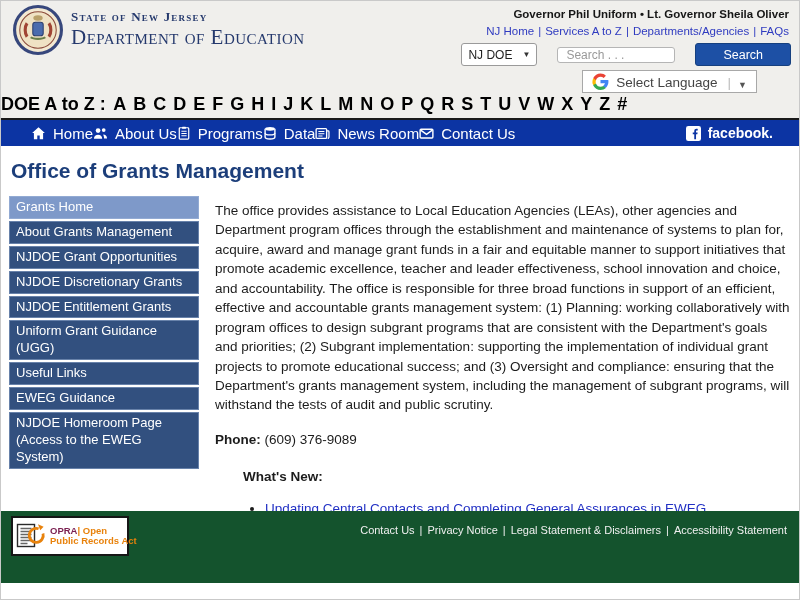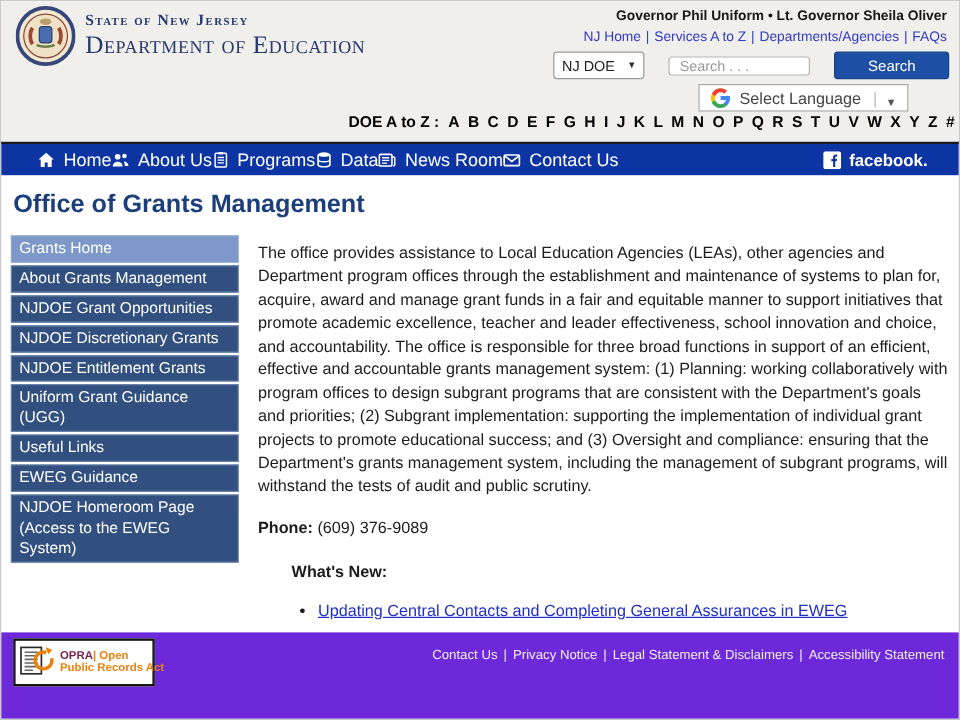--- a/index.html
+++ b/index.html
@@ -21,21 +21,21 @@
   .searchrow{position:absolute;right:8px;top:42px;display:flex;gap:20px;align-items:center}
   .scope{width:76px;height:23px;box-sizing:border-box;font-size:12px;color:#222;border:1px solid #9a9a9a;border-radius:3px;background:#fff;display:flex;align-items:center;justify-content:space-between;padding:0 6px;cursor:pointer}
   .scope .caret{font-size:8px;color:#333}
   .searchinput{width:118px;height:16px;box-sizing:border-box;border:1px solid #b5b5b5;border-radius:3px;font-size:12px;padding:0 8px;color:#444;background:#fff;font-family:"Liberation Sans",sans-serif}
   .searchinput::placeholder{color:#999}
   .searchbtn{height:23px;background:#1d50a5;color:#fff;border:1px solid #16407f;border-radius:3px;font-size:12.5px;padding:0 27px;cursor:pointer;font-family:"Liberation Sans",sans-serif}
   .langrow{position:absolute;right:42px;top:69px}
   .lang{display:flex;align-items:flex-end;gap:7px;background:#fff;border:1px solid #a8a8a8;padding:2px 9px;font-size:13.5px;color:#444;cursor:pointer}
   .lang .gsep{color:#bbb;margin-left:3px}
   .lang .caret{font-size:9px;color:#555}
-  .atoz{position:absolute;left:0;right:0;top:93px;text-align:right;font-weight:bold;font-size:13px;color:#000;white-space:nowrap}
+  .atoz{position:absolute;left:0;right:0;top:93px;text-align:left;font-weight:bold;font-size:18px;color:#000;white-space:nowrap}
   .atoz .prefix{margin-right:4px}
   .letter{margin:0 3.5px;cursor:pointer}
   
   .nav{height:26px;background:#0c34a3;border-top:2px solid #1a1a1a;display:flex;align-items:center;justify-content:space-between;color:#fff;padding:0 26px 0 30px}
   .nav-item{display:flex;align-items:center;gap:7px;font-size:15px;cursor:pointer;white-space:nowrap}
   .nicon{display:flex;align-items:center}
   .nav-fb span.fblabel{font-weight:bold;font-size:14px}
   
   .main{padding:0 8px}
   .title{color:#1c3e7a;font-size:21px;font-weight:bold;margin:13px 0 9px 2px}
@@ -46,21 +46,21 @@
   .content{flex:1;font-size:13.5px;color:#1c1c1c;line-height:1.44}
   .intro{margin:9px 0 15px}
   .phone{margin:0 0 10px}
   .phone b{font-weight:bold}
   .whatsnew{margin-left:28px}
   .wn-title{font-weight:bold;margin:18px 0 0}
   ul.wn-links{margin:12px 0 0;padding-left:22px}
   ul.wn-links li{margin-bottom:13px}
   ul.wn-links a{color:#2130c4;text-decoration:underline;cursor:pointer}
   
-  .footer{position:absolute;left:0;right:0;bottom:0;height:72px;background:#6d28d9;color:#fff}
+  .footer{position:absolute;left:0;right:0;bottom:16px;height:72px;background:#14532d;color:#fff}
   .opra{position:absolute;left:10px;top:5px;width:118px;height:40px;background:#fff;border:2px solid #161616;display:flex;align-items:center;gap:4px;padding:2px 3px;box-sizing:border-box;cursor:pointer}
   .opra-text{line-height:1.05;font-size:9.5px;font-weight:bold;white-space:nowrap}
   .opra-t1a{color:#7a1f50}
   .opra-t1b{color:#e8820c}
   .opra-t2{color:#e8820c}
   .flinks{position:absolute;right:12px;top:13px;font-size:11px;color:#f0f0f0;white-space:nowrap}
   .flinks a{color:#f0f0f0;text-decoration:none;cursor:pointer}
   .flinks .sep{margin:0 5px}
   .fbottom{position:absolute;left:10px;bottom:9px;font-size:12.5px;color:#e9e9e9}
   .fbottom .prefix{font-weight:bold;color:#fff;margin-right:4px}

